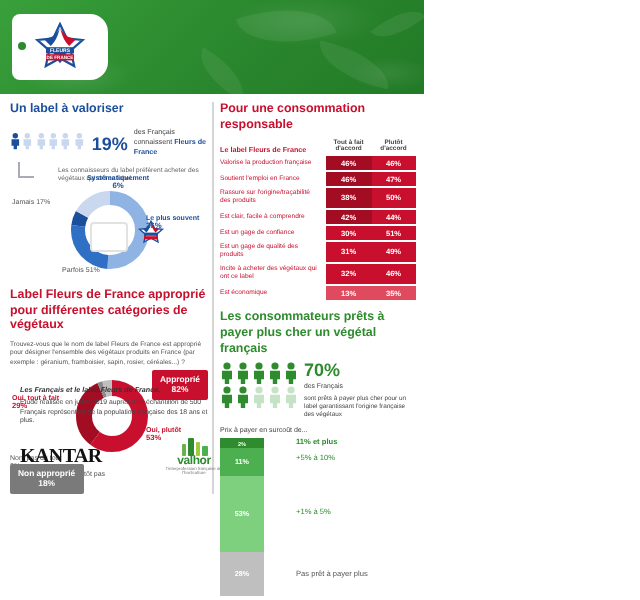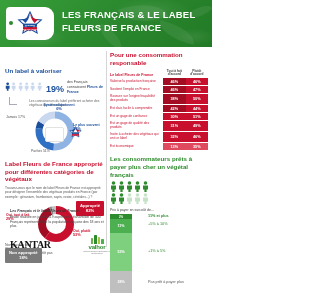--- a/index.html
+++ b/index.html
@@ -45,21 +45,21 @@
   .logo-star { position:relative; width:30px; height:26px; }
   .logo-star svg { display:block; }
   .hdr-title {
     position:absolute; left:62px; top:9px; right:4px;
     color:#ffffff;
     font-size:9.5px; font-weight:bold; line-height:1.35;
     letter-spacing:.2px;
   }
   
   .cols { position:absolute; top:47px; left:0; right:0; bottom:0; }
-  .col-left  { position:absolute; left:5px;  top:20px; width:99px; }
+  .col-left  { position:absolute; left:5px;  top:4px; width:99px; }
   .col-right { position:absolute; left:110px; top:4px; width:98px; }
   .divider {
     position:absolute; left:106px; top:4px; width:1px; height:196px;
     background:#d5d5d5;
   }
   h2.sec-blue {
     color:#1b4f9c; font-size:6.2px; font-weight:bold;
     line-height:1.25; margin-bottom:3px;
   }
   h2.sec-red {
@@ -187,24 +187,20 @@
         <path d="M15 3 C13 7 10 8 7 8.6 L10.4 12 C13 9.5 14 6.5 15 3 Z" fill="#1b4f9c"></path>
         <path d="M11.2 14.5 C12.5 17 13.6 19 15 20.6 C16.4 19 17.5 17 18.8 14.5 Z" fill="#1b4f9c"></path>
         <rect x="8" y="12.6" width="14" height="3.1" fill="#1b4f9c"></rect>
         <text x="15" y="15.1" font-size="2.5" fill="#ffffff" text-anchor="middle" font-family="Liberation Sans, sans-serif" font-weight="bold">FLEURS</text>
         <rect x="8" y="16.1" width="14" height="3.1" fill="#c8102e"></rect>
         <text x="15" y="18.6" font-size="2.3" fill="#ffffff" text-anchor="middle" font-family="Liberation Sans, sans-serif" font-weight="bold">DE FRANCE</text>
       </svg>
     </div>
   </div>
 
-  <div class="hdr-title">
-    <div>LES FRANÇAIS &amp; LE LABEL</div>
-    <div>FLEURS DE FRANCE</div>
-  </div>
 </div>
 
 <div class="cols">
   <div class="divider"></div>
 
   <div class="col-left">
 
     <h2 class="sec-blue">Un label à valoriser</h2>
 
     <div class="picto-row">
@@ -474,20 +470,25 @@
           <svg class="picto" viewBox="0 0 7 11">
               <circle cx="3.5" cy="2" r="1.8" fill="#c7e3c7"></circle>
               <path d="M1 4.4h5v4.2H4.6V11H2.4V8.6H1z" fill="#c7e3c7"></path>
             </svg>
           <svg class="picto" viewBox="0 0 7 11">
               <circle cx="3.5" cy="2" r="1.8" fill="#c7e3c7"></circle>
               <path d="M1 4.4h5v4.2H4.6V11H2.4V8.6H1z" fill="#c7e3c7"></path>
             </svg>
         </div>
       </div>
+      <div>
+        <div class="big-pct-green">70%</div>
+        <div class="sub-green">des Français</div>
+        <div class="sub-green" style="font-size:3.2px;">sont prêts à payer plus cher pour un label garantissant l'origine française des végétaux</div>
+      </div>
     </div>
 
     <div class="stack-title">Prix à payer en surcoût de...</div>
 
     <div class="stack-wrap">
 
       <div class="seg" style="top:0; height:5px; background:#2e8b2e; font-size:2.8px;">2%</div>
       <div class="seg-lbl bold" style="top:0;">11% et plus</div>
 
       <div class="seg" style="top:5px; height:14px; background:#4caf50;">11%</div>

